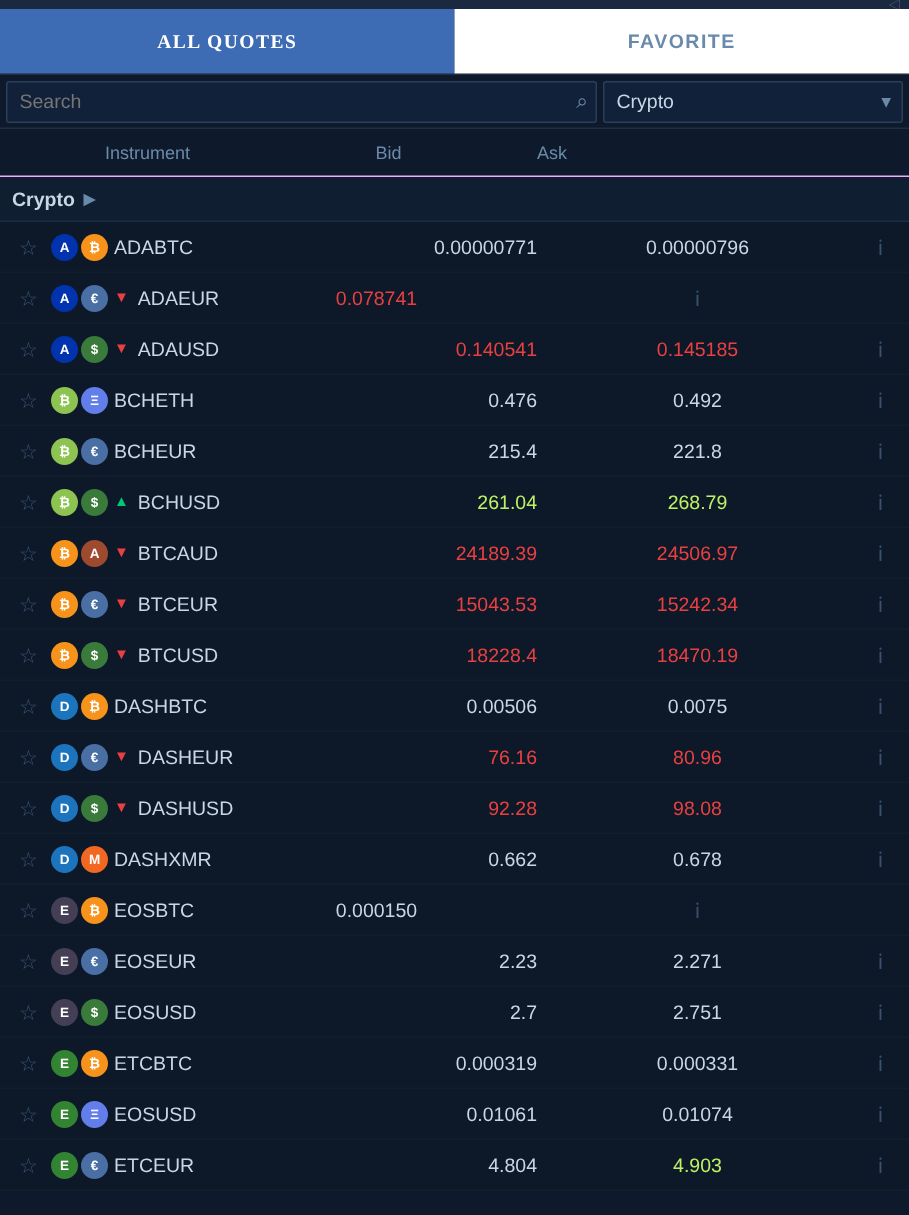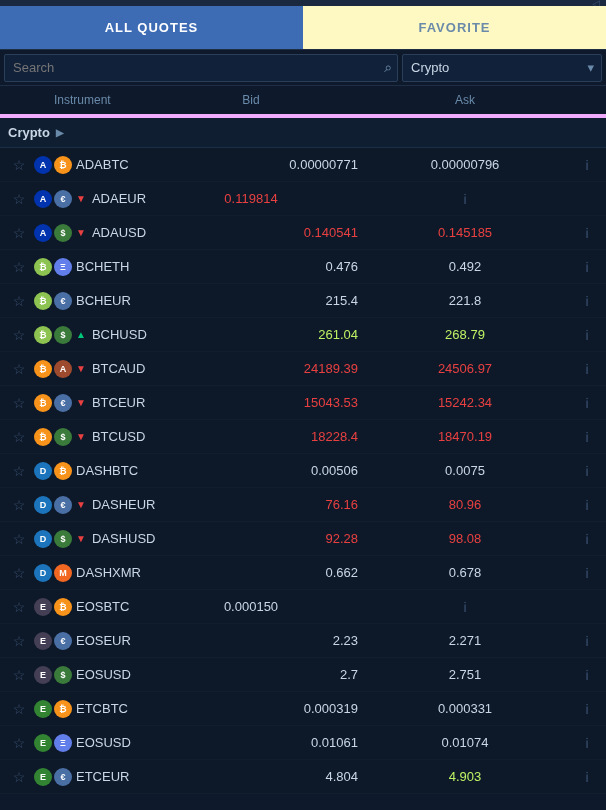--- a/index.html
+++ b/index.html
@@ -26,23 +26,24 @@
       justify-content: center;
       cursor: pointer;
       font-size: 13px;
       font-weight: bold;
       letter-spacing: 1px;
       text-transform: uppercase;
     }
     .tab.active {
       background: #3d6cb5;
       color: #fff;
+      font-family: Liberation Serif, serif;
     }
     .tab.inactive {
-      background: #fef9c3;
+      background: #ffffff;
       color: #6a8aaa;
     }
 
     
     .filter-row {
       display: flex;
       height: 36px;
       background: #0e1a2b;
       border-bottom: 1px solid #1e2f45;
       padding: 4px;
@@ -97,28 +98,28 @@
       pointer-events: none;
     }
 
     
     .col-headers {
       display: grid;
       grid-template-columns: 30px 110px 1fr 1fr 30px;
       align-items: center;
       height: 32px;
       background: #0e1a2b;
-      border-bottom: 4px solid #f0abfc;
-      padding: 0 4px;
+      border-bottom: 1px solid #f0abfc;
+      padding: 0 20px;
       color: #6a8aaa;
       font-size: 12px;
     }
     .col-instrument { padding-left: 20px; }
     .col-bid { text-align: center; }
-    .col-ask { text-align: center; }
+    .col-ask { }
 
     
     .category-row {
       display: flex;
       align-items: center;
       height: 30px;
       background: #0f1e30;
       padding: 0 8px;
       color: #c8d6e5;
       font-size: 13px;
@@ -285,21 +286,21 @@
     <div class="instrument-row">
       <div class="star-btn">☆</div>
       <div style="display: flex; align-items: center;">
         <div style="display: flex; align-items: center; gap: 2px;">
           <div class="coin-icon" style="background: rgb(0, 51, 173);">A</div>
           <div class="coin-icon" style="background: rgb(74, 111, 165);">€</div>
           <span class="trend-arrow trend-down">▼</span>
         </div>
         <span class="instrument-name">ADAEUR</span>
       </div>
-      <div class="ask-val val-red">0.119814</div>
+      <div class="ask-val val-red">0.078741</div>
       <div class="info-btn">ℹ</div>
     </div>
     <div class="instrument-row">
       <div class="star-btn">☆</div>
       <div style="display: flex; align-items: center;">
         <div style="display: flex; align-items: center; gap: 2px;">
           <div class="coin-icon" style="background: rgb(0, 51, 173);">A</div>
           <div class="coin-icon" style="background: rgb(58, 122, 58);">$</div>
           <span class="trend-arrow trend-down">▼</span>
         </div>

